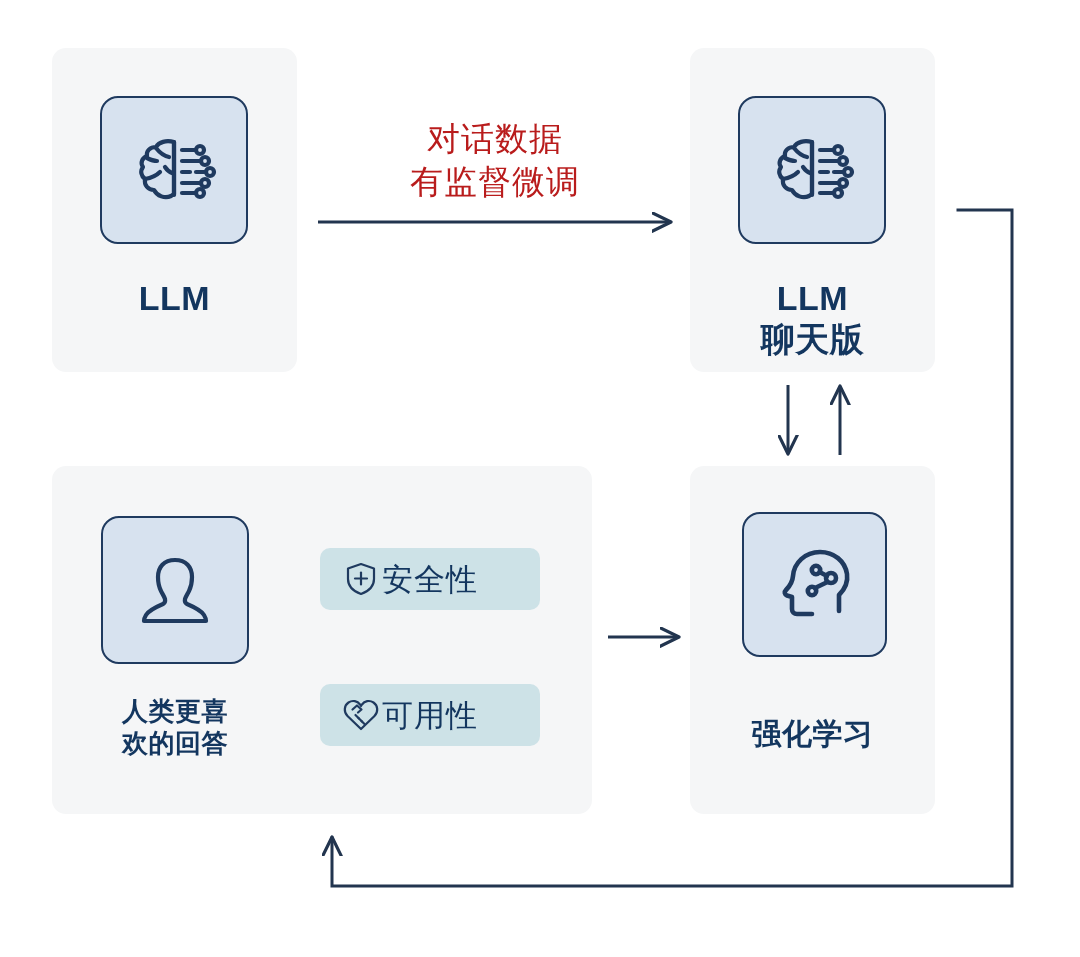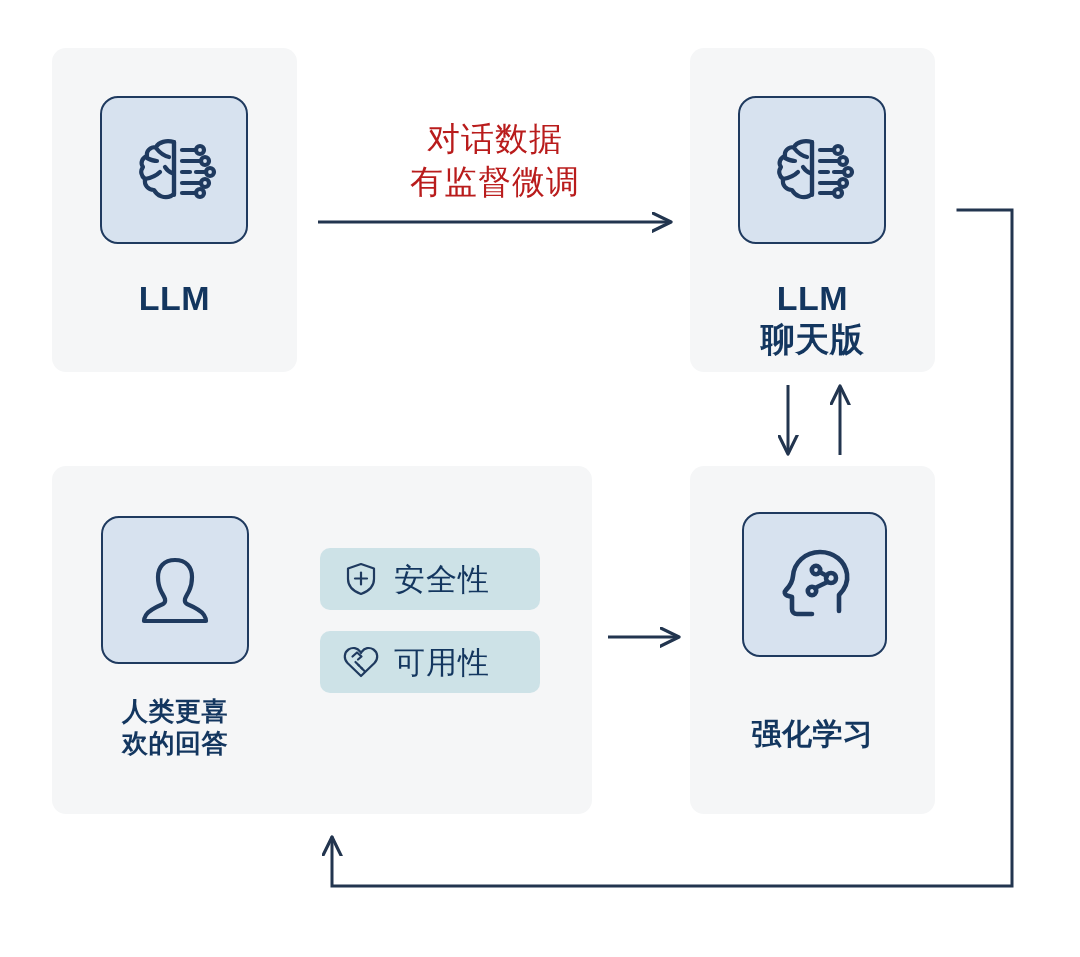--- a/index.html
+++ b/index.html
@@ -65,28 +65,28 @@
   #cap-human    { left: 75px;  top: 684px; width: 200px; font-size: 26px; }
   #cap-rl       { left: 690px; top: 704px; width: 245px; font-size: 30px; }
 
   
   .badge {
     position: absolute;
     background: #cde2e7;
     border-radius: 10px;
     display: flex;
     align-items: center;
-    gap: 14px;
+    gap: 2px;
     padding: 0 22px;
     box-sizing: border-box;
     height: 62px;
     width: 220px;
   }
   #badge-safety { left: 320px; top: 548px; }
-  #badge-useful { left: 320px; top: 631px; }
+  #badge-useful { left: 320px; top: 684px; }
   .badge-label {
     color: #13365f;
     font-size: 31px;
     font-weight: normal;
     letter-spacing: 1px;
     line-height: 1;
   }
   .badge-icon { flex: 0 0 auto; display: block; }
 
   

